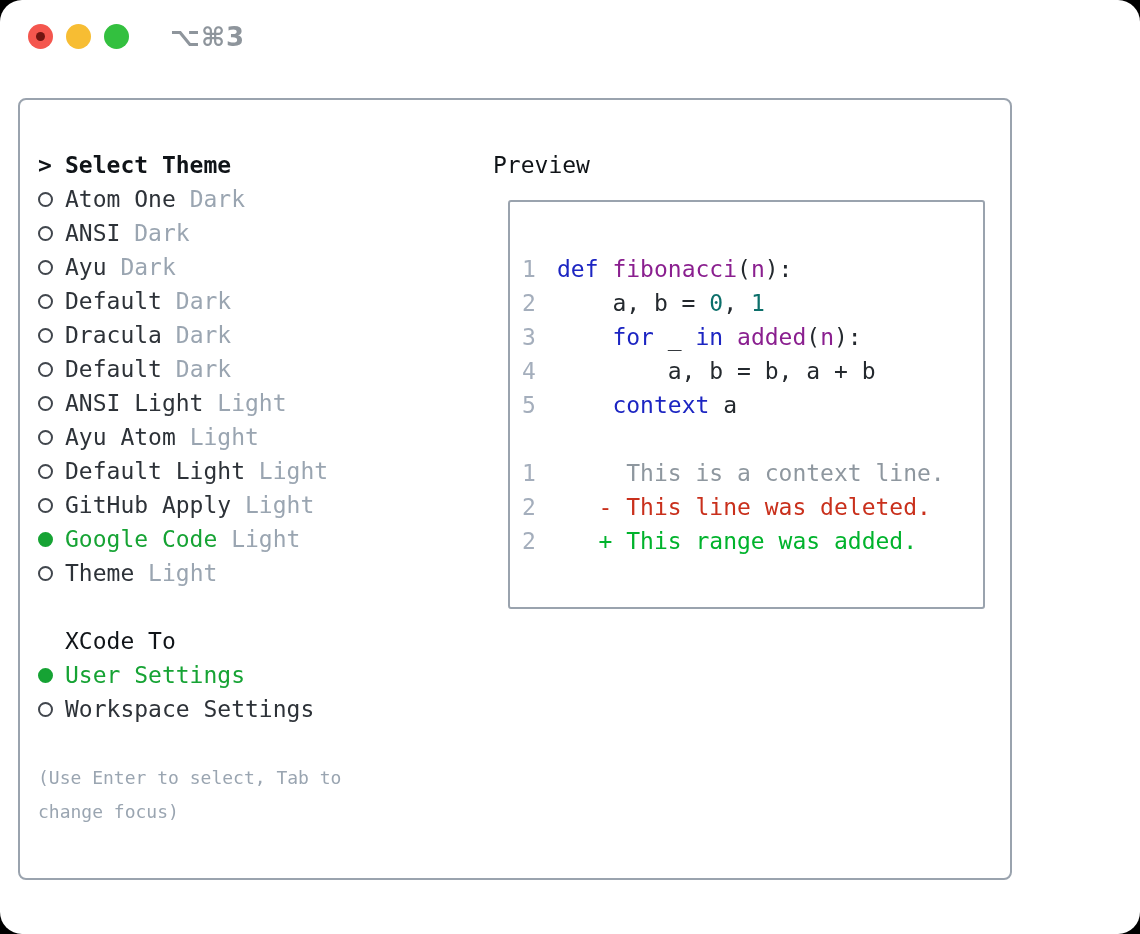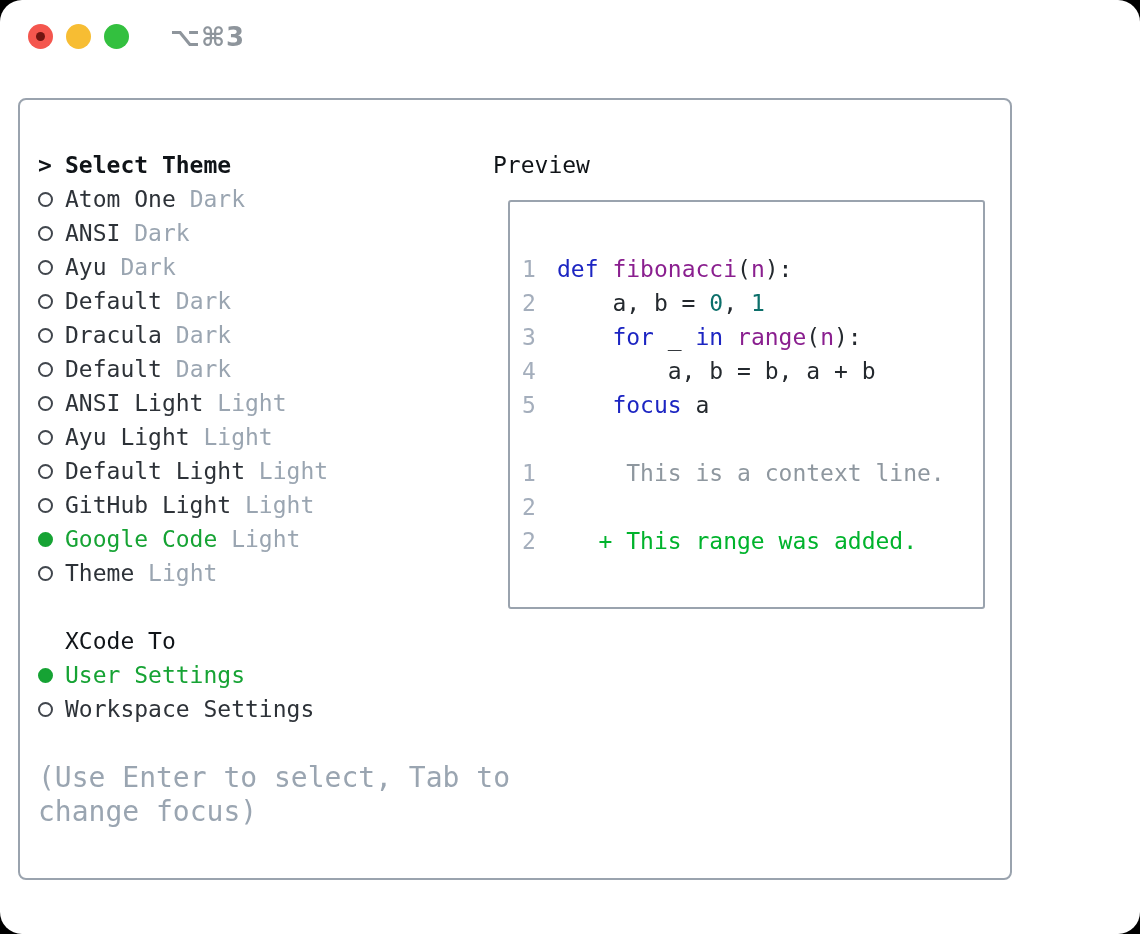--- a/index.html
+++ b/index.html
@@ -36,21 +36,21 @@
   .marker{width:27px;display:flex;align-items:center;flex:0 0 27px}
   .caret{font-weight:bold;color:var(--header-text)}
   .header-label{font-weight:bold;color:var(--header-text);white-space:pre}
   .apply-label{color:var(--header-text);white-space:pre}
   .circle{width:15px;height:15px;border:2px solid #41464d;border-radius:50%;box-sizing:border-box}
   .circle.sel{background:var(--accent-green);border-color:var(--accent-green)}
   .label{white-space:pre}
   .name.sel{color:var(--accent-green)}
   .variant{color:var(--muted)}
   .spacer{height:34px}
-  .hint-line{height:34px;display:flex;align-items:center;font-size:28px;color:var(--muted);white-space:pre}
+  .hint-line{height:34px;display:flex;align-items:center;font-size:18px;color:var(--muted);white-space:pre}
   
   .preview-area{position:absolute;left:473px;top:48px}
   .preview-title{height:34px;line-height:34px;font-size:23px;font-weight:normal;color:var(--header-text)}
   .preview-box{
     margin:18px 0 0 15px;width:477px;height:409px;box-sizing:border-box;
     border:2px solid var(--border);border-radius:3px;
     padding:50px 0 0 12px;overflow:hidden;
   }
   .crow{height:34px;display:flex;align-items:center;font-size:23px}
   .lnum{flex:0 0 14px;margin-right:21px;color:var(--line-number)}
@@ -128,33 +128,33 @@
           <div class="row">
             <span class="marker">
               <span class="circle"></span>
             </span>
             <span class="label"><span class="name">ANSI Light</span><span class="variant"> Light</span></span>
           </div>
           <div class="row">
             <span class="marker">
               <span class="circle"></span>
             </span>
-            <span class="label"><span class="name">Ayu Light</span><span class="variant"> Light</span></span>
+            <span class="label"><span class="name">Ayu Atom</span><span class="variant"> Light</span></span>
           </div>
           <div class="row">
             <span class="marker">
               <span class="circle"></span>
             </span>
             <span class="label"><span class="name">Default Light</span><span class="variant"> Light</span></span>
           </div>
           <div class="row">
             <span class="marker">
               <span class="circle"></span>
             </span>
-            <span class="label"><span class="name">GitHub Light</span><span class="variant"> Light</span></span>
+            <span class="label"><span class="name">GitHub Apply</span><span class="variant"> Light</span></span>
           </div>
           <div class="row">
             <span class="marker">
               <span class="circle sel"></span>
             </span>
             <span class="label"><span class="name sel">Google Code</span><span class="variant"> Light</span></span>
           </div>
           <div class="row">
             <span class="marker">
               <span class="circle"></span>
@@ -200,39 +200,40 @@
             <div class="crow">
               <span class="lnum">1</span>
               <span class="ltext"><span class="tok-keyword">def</span><span class="tok-plain"> </span><span class="tok-function">fibonacci</span><span class="tok-plain">(</span><span class="tok-function">n</span><span class="tok-plain">):</span></span>
             </div>
             <div class="crow">
               <span class="lnum">2</span>
               <span class="ltext"><span class="tok-plain">    a, b = </span><span class="tok-number">0</span><span class="tok-plain">, </span><span class="tok-number">1</span></span>
             </div>
             <div class="crow">
               <span class="lnum">3</span>
-              <span class="ltext"><span class="tok-plain">    </span><span class="tok-keyword">for</span><span class="tok-plain"> _ </span><span class="tok-keyword">in</span><span class="tok-plain"> </span><span class="tok-function">range</span><span class="tok-plain">(</span><span class="tok-function">n</span><span class="tok-plain">):</span></span>
+              <span class="ltext"><span class="tok-plain">    </span><span class="tok-keyword">for</span><span class="tok-plain"> _ </span><span class="tok-keyword">in</span><span class="tok-plain"> </span><span class="tok-function">added</span><span class="tok-plain">(</span><span class="tok-function">n</span><span class="tok-plain">):</span></span>
             </div>
             <div class="crow">
               <span class="lnum">4</span>
               <span class="ltext"><span class="tok-plain">        a, b = b, a + b</span></span>
             </div>
             <div class="crow">
               <span class="lnum">5</span>
-              <span class="ltext"><span class="tok-plain">    </span><span class="tok-keyword">focus</span><span class="tok-plain"> a</span></span>
+              <span class="ltext"><span class="tok-plain">    </span><span class="tok-keyword">context</span><span class="tok-plain"> a</span></span>
             </div>
           </div>
         <div class="blank"></div>
         <div id="diff-lines">
             <div class="crow">
               <span class="lnum">1</span>
               <span class="ltext"><span class="tok-context">     This is a context line.</span></span>
             </div>
             <div class="crow">
               <span class="lnum">2</span>
+              <span class="ltext"><span class="tok-deleted">   - This line was deleted.</span></span>
             </div>
             <div class="crow">
               <span class="lnum">2</span>
               <span class="ltext"><span class="tok-added">   + This range was added.</span></span>
             </div>
           </div>
       </div>
     </div>
 
   </div>

